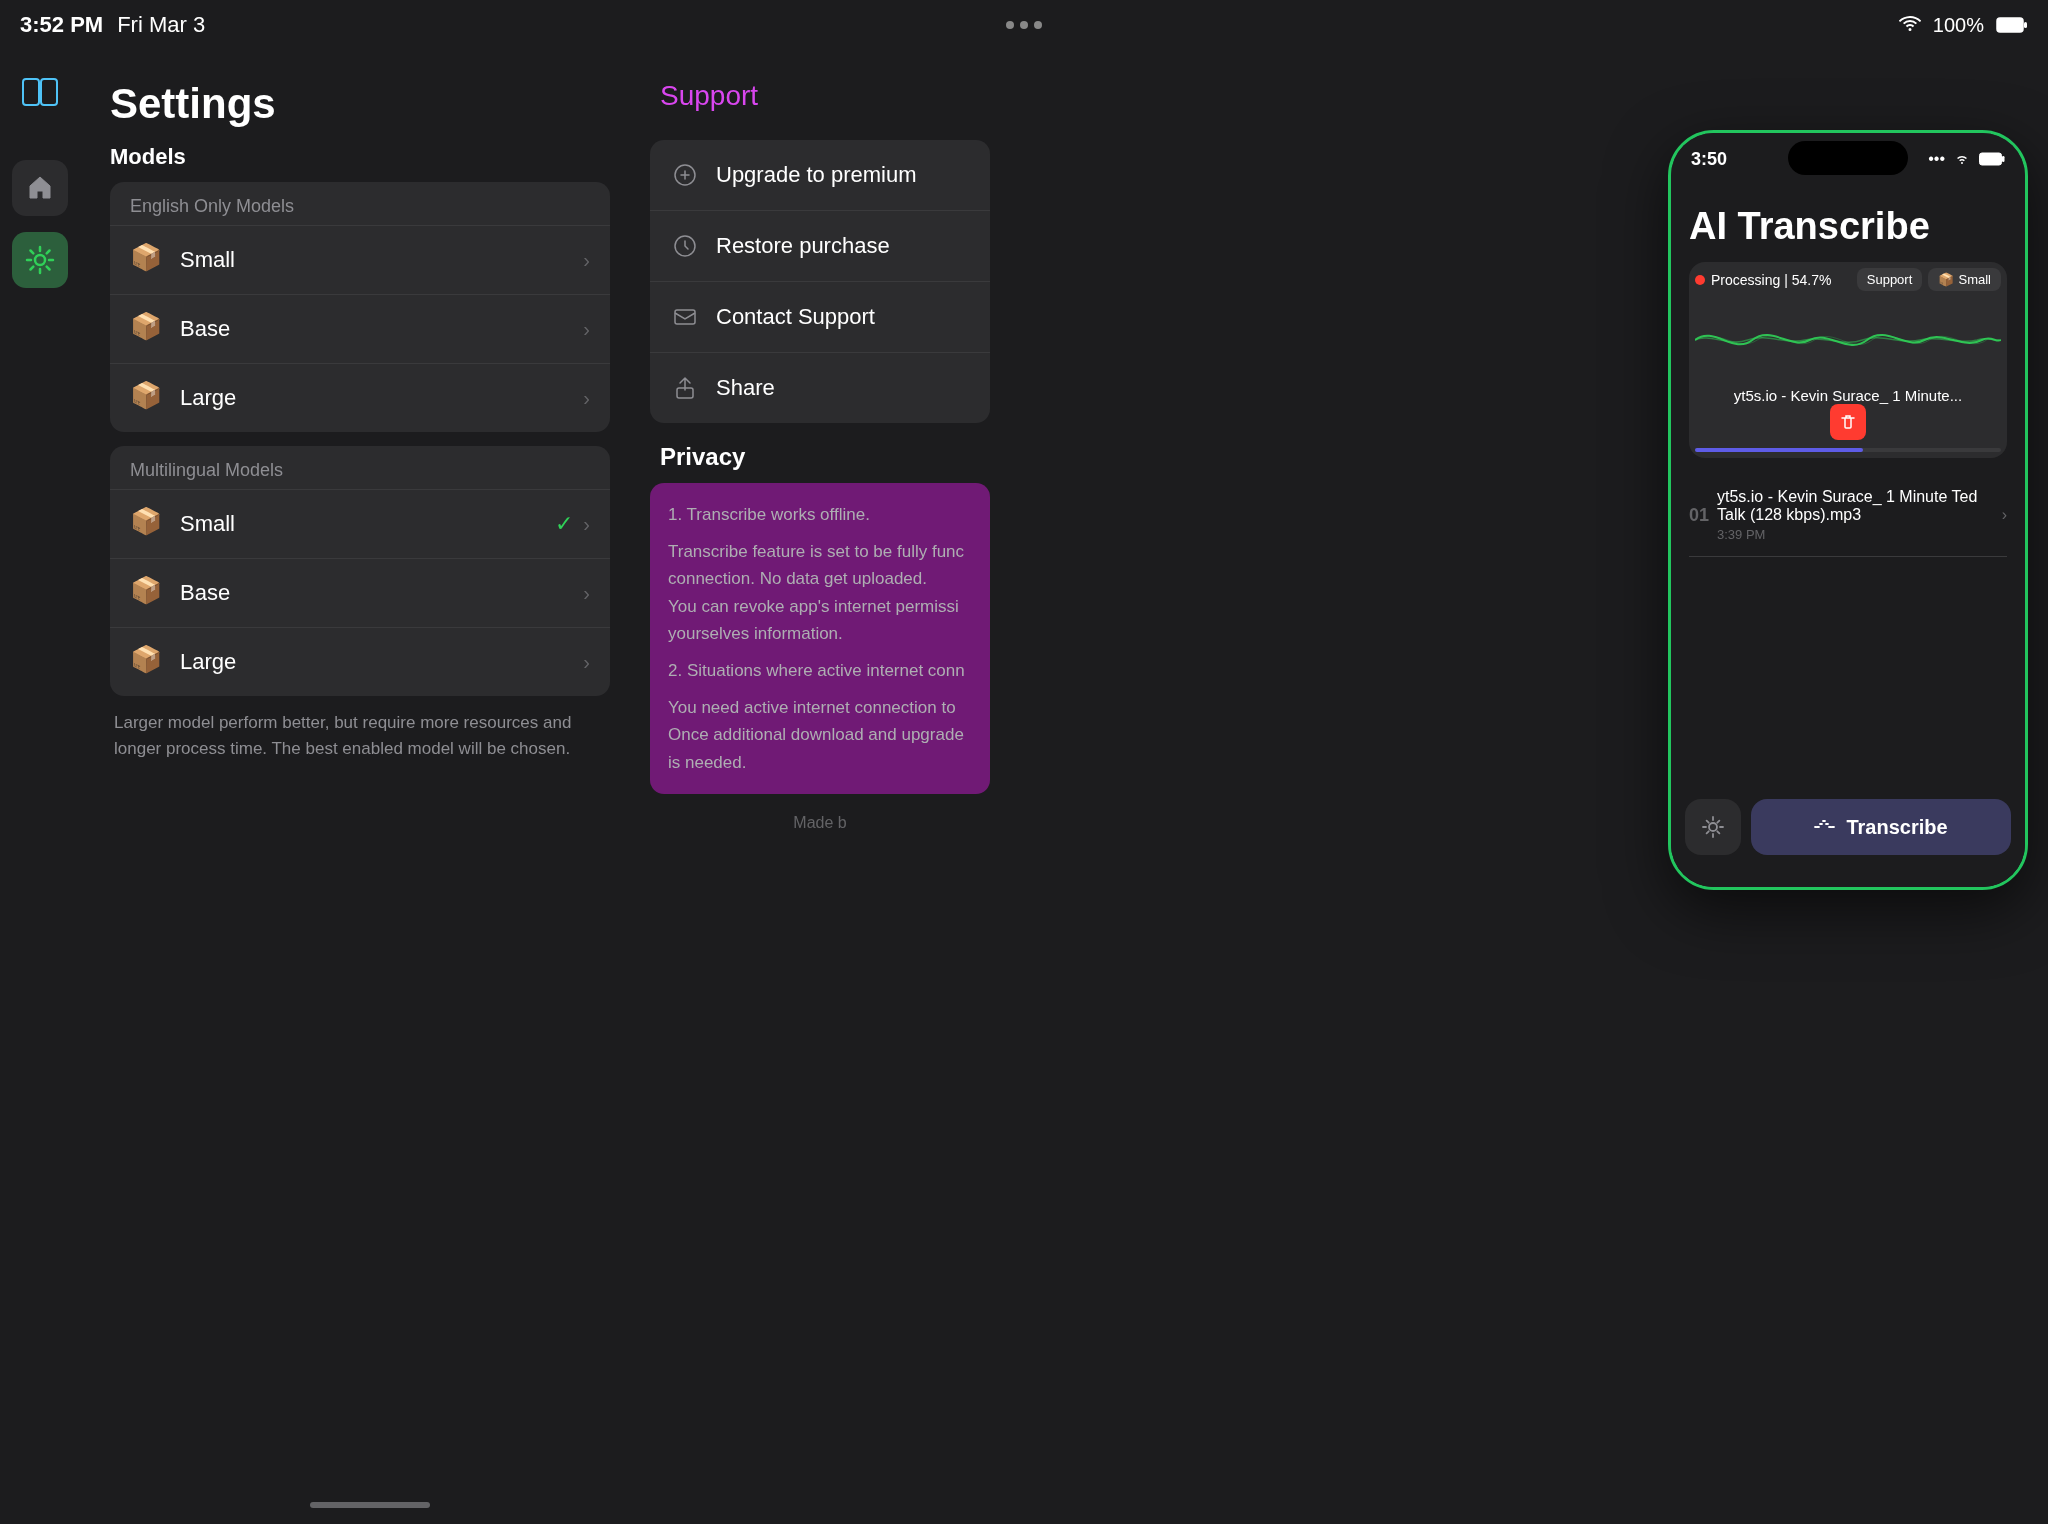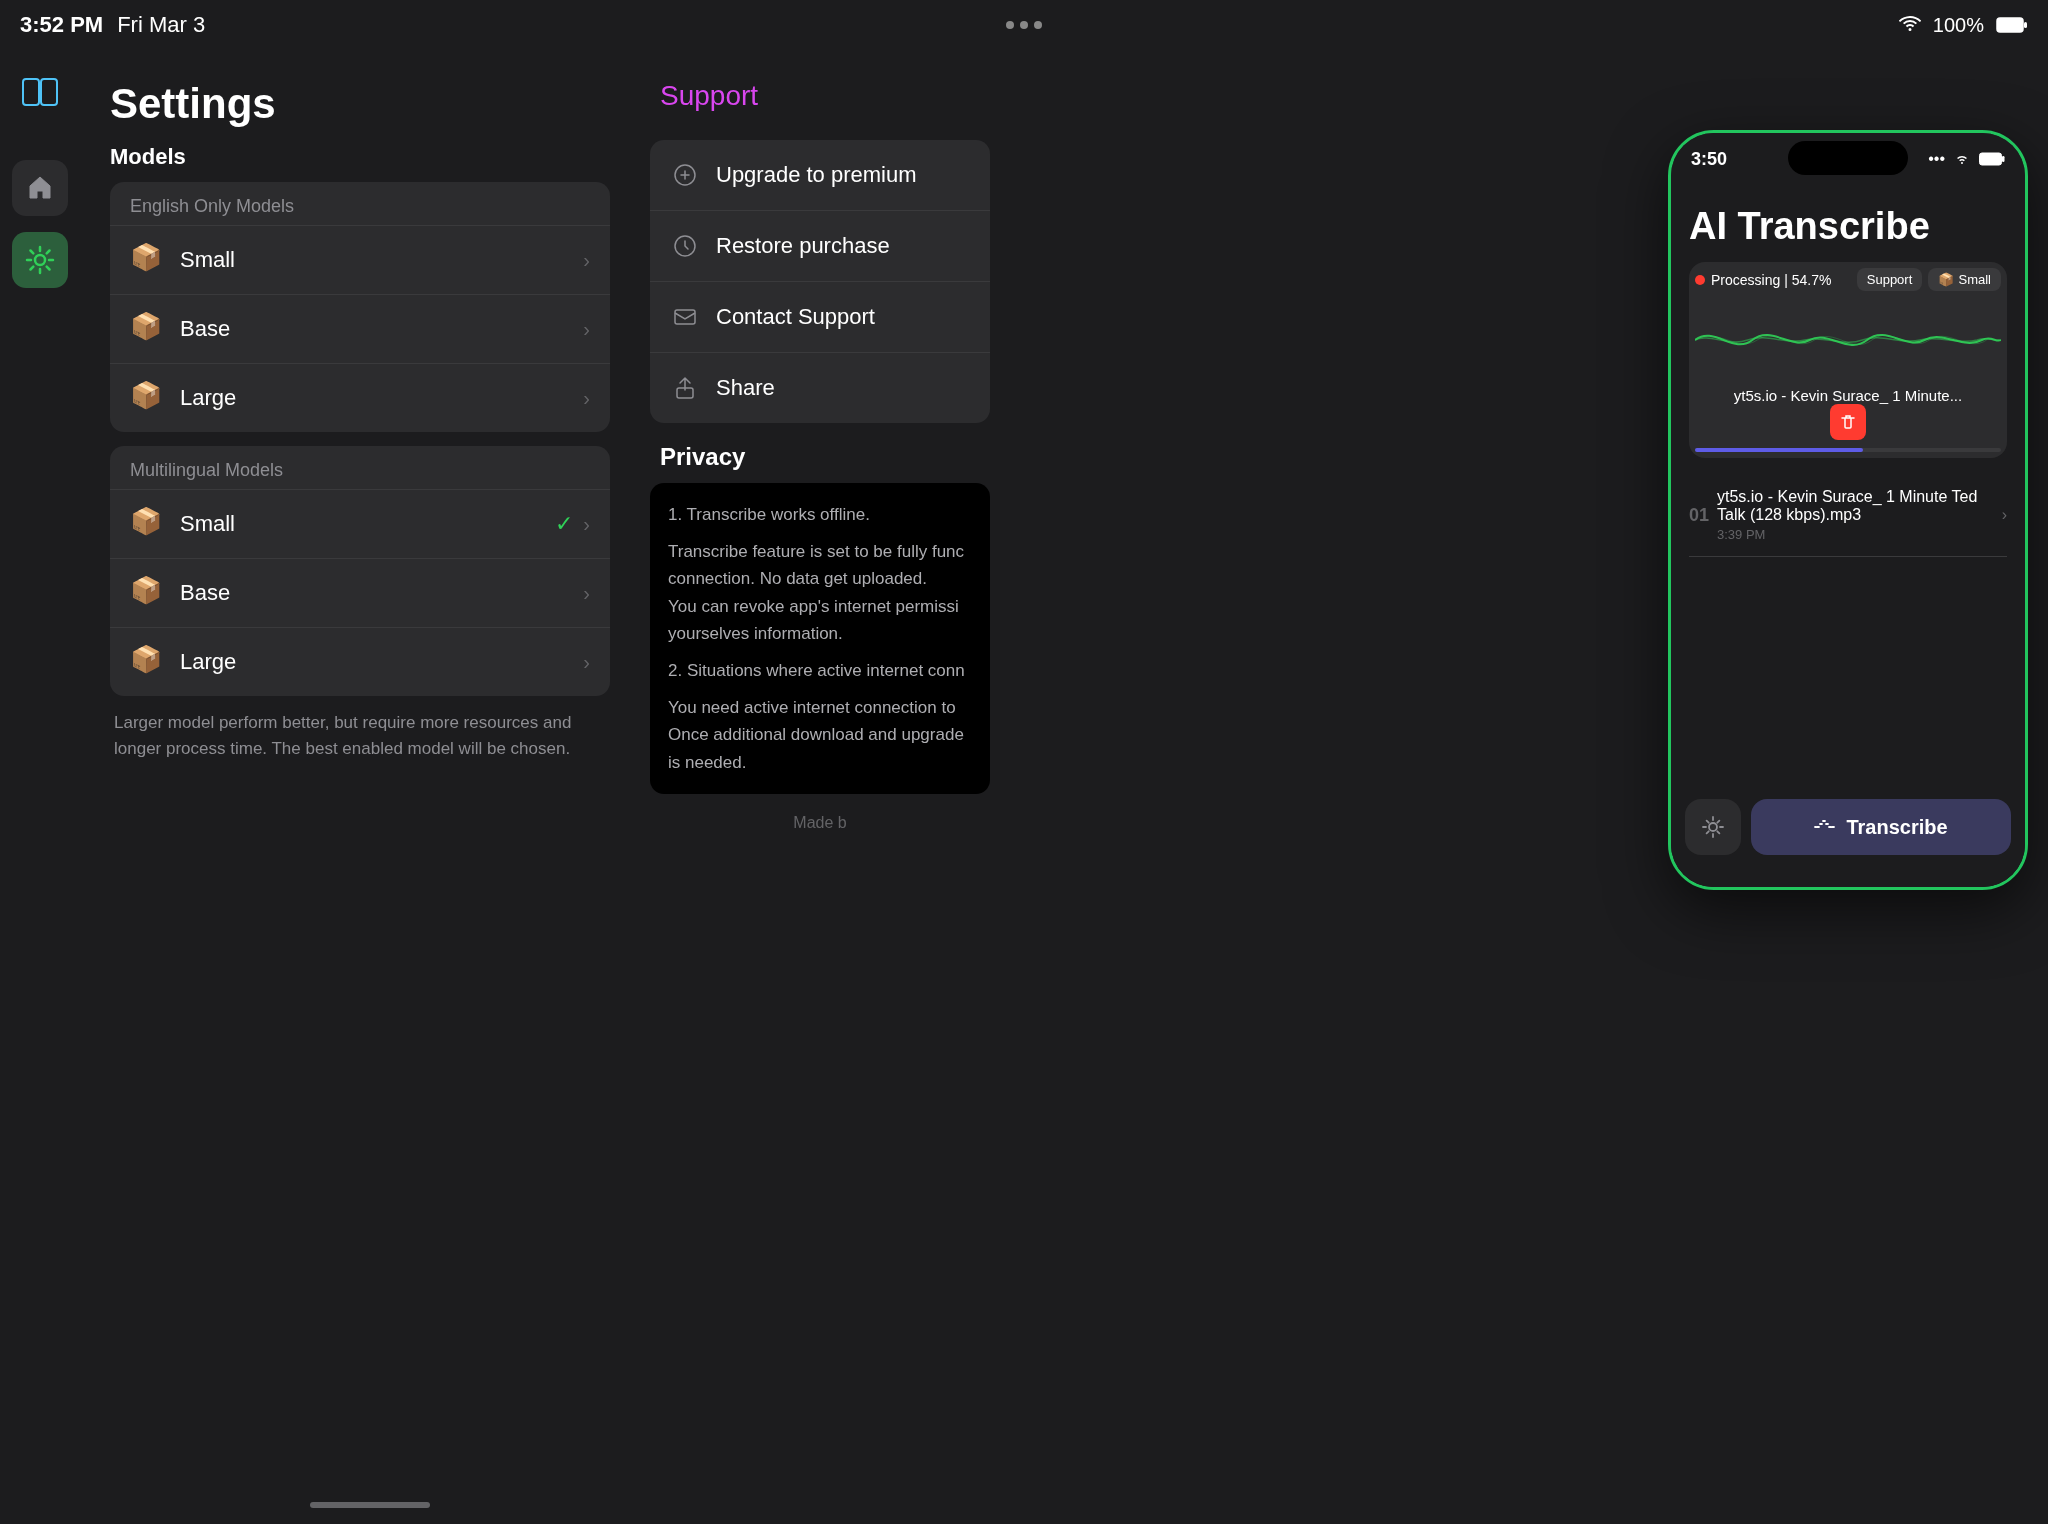--- a/index.html
+++ b/index.html
@@ -237,21 +237,21 @@
       padding: 0 10px;
     }
     .privacy-title {
       font-size: 24px;
       font-weight: 600;
       color: #fff;
       margin-bottom: 12px;
       padding: 0 10px;
     }
     .privacy-box {
-      background: #000000;
+      background: #701a75;
       border-radius: 14px;
       padding: 18px;
     }
     .privacy-text {
       font-size: 17px;
       color: #aeaeb2;
       line-height: 1.6;
     }
     .made-by {
       text-align: center;

